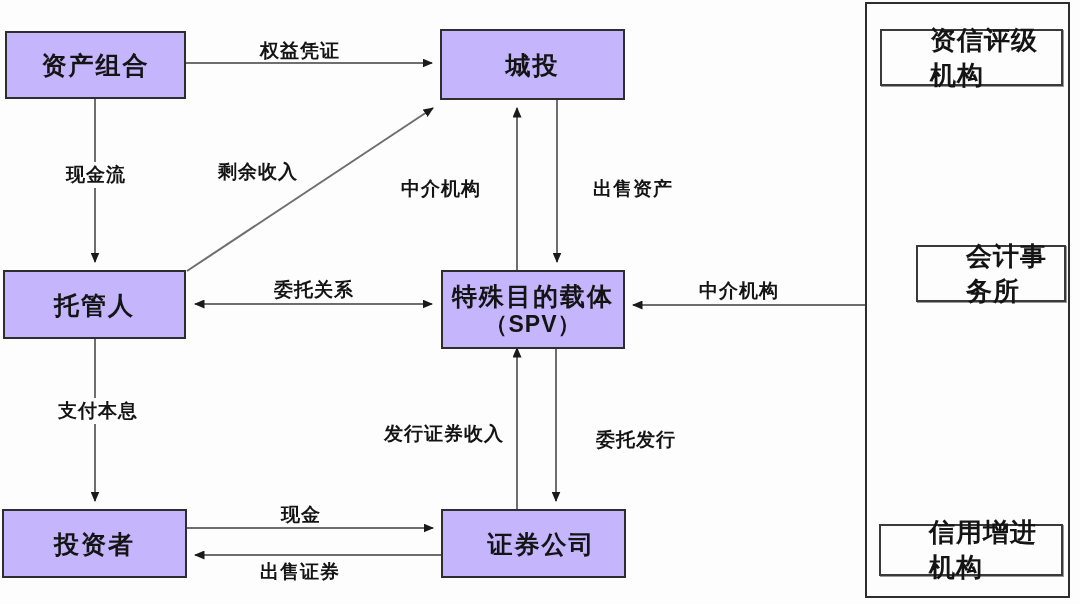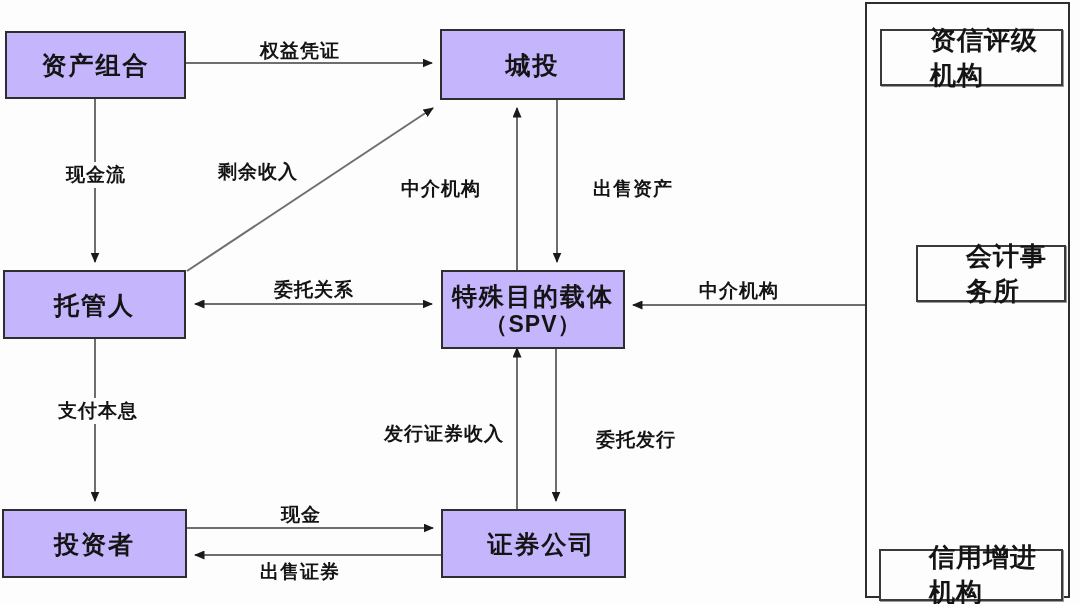--- a/index.html
+++ b/index.html
@@ -135,21 +135,21 @@
 
   <div class="side-node" style="left:880px; top:29px; width:183px; height:57px;">
     <span>资信评级机构</span>
   </div>
 
   <div class="side-node" style="left:916px; top:199px; width:150px; height:57px;margin-top:46px;">
     <span>会计事务所</span>
   </div>
 
 
-  <div class="side-node" style="left:879px; top:549px; width:184px; height:52px;">
+  <div class="side-node" style="left:879px; top:524px; width:184px; height:52px;">
     <span>信用增进机构</span>
   </div>
 
   <div class="edge-label" style="left:300px; top:51px;">权益凭证</div>
 
   <div class="edge-label masked" style="left:96px; top:175px;">现金流</div>
 
   <div class="edge-label masked" style="left:258px; top:172px;">剩余收入</div>
 
   <div class="edge-label" style="left:441px; top:189px;">中介机构</div>

